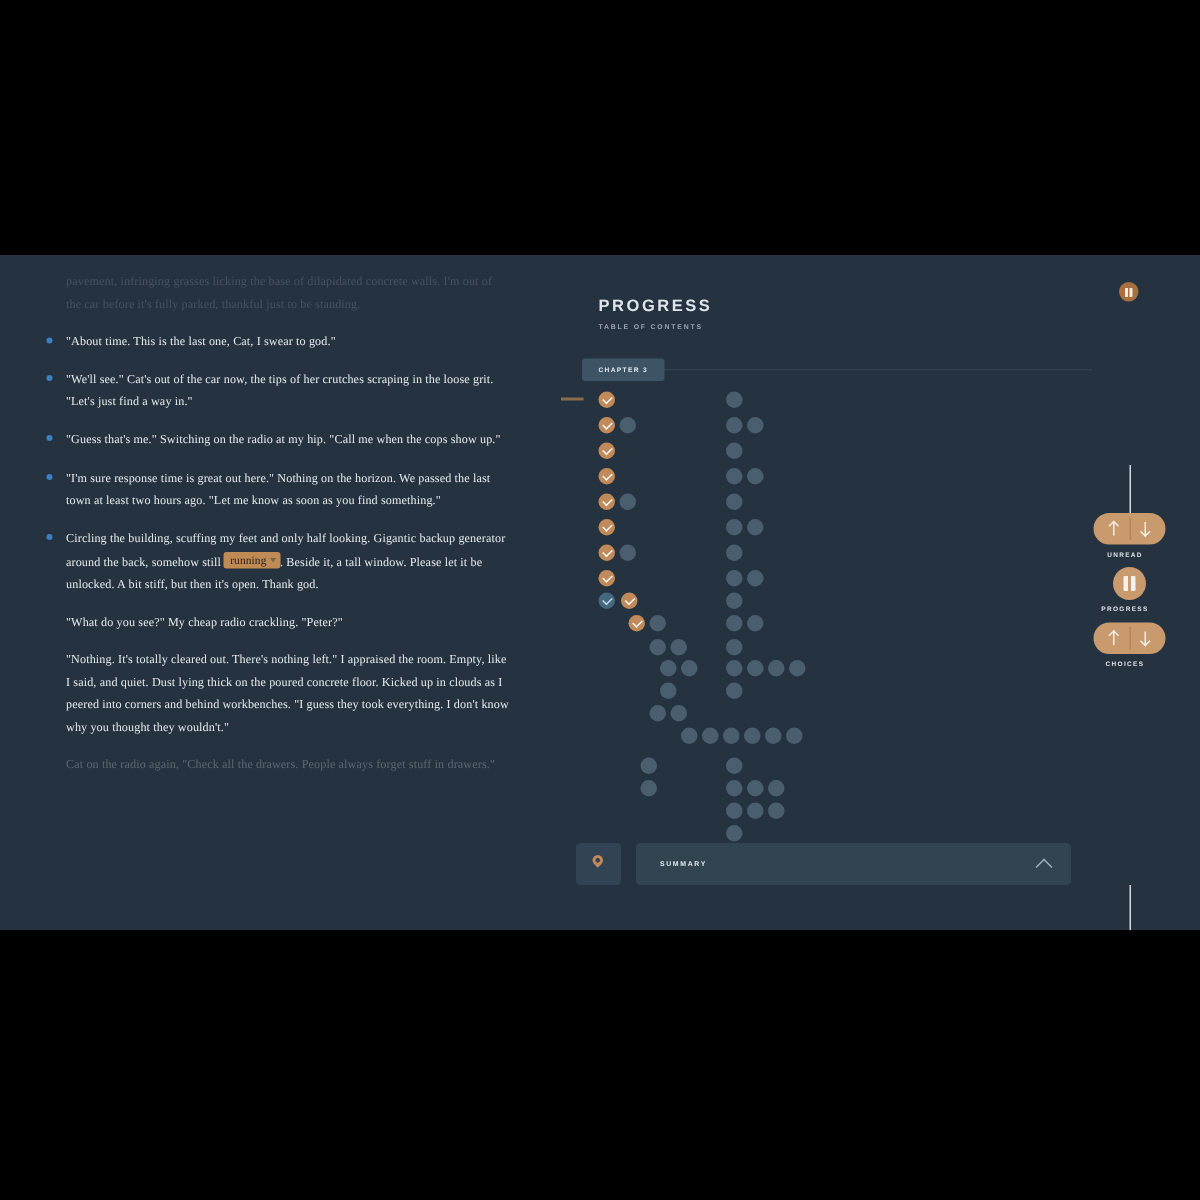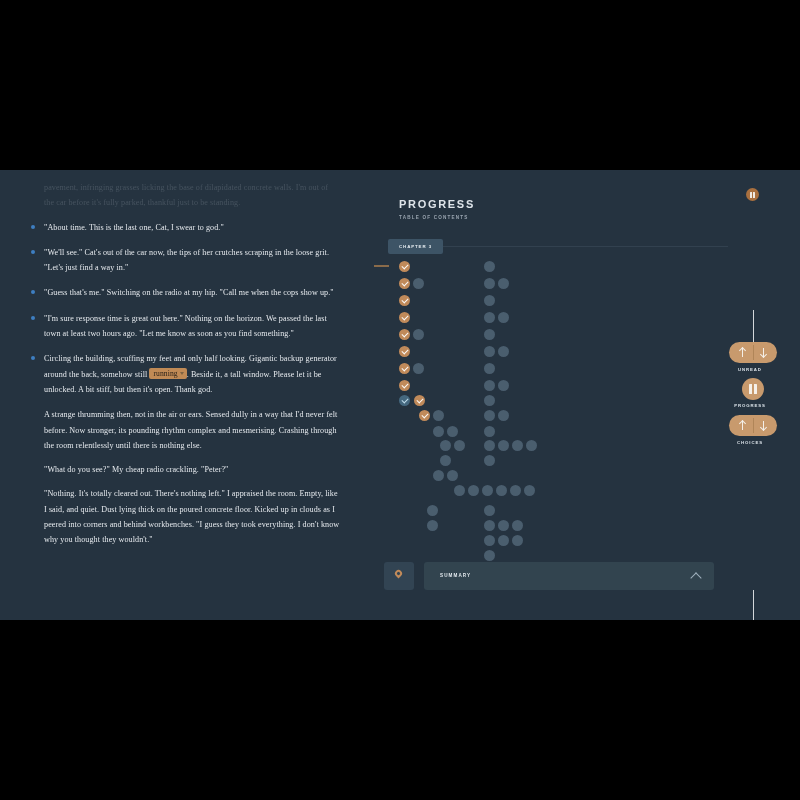--- a/index.html
+++ b/index.html
@@ -411,23 +411,23 @@
   <div class="viewport">
 
     <div class="reader">
       <div class="reader-inner" id="reader-inner">
           <div class="para faded-top"><span>pavement, infringing grasses licking the base of dilapidated concrete walls. I'm out of the car before it's fully parked, thankful just to be standing.</span></div>
           <div class="para dialogue"><span class="bullet"></span><span>"About time. This is the last one, Cat, I swear to god."</span></div>
           <div class="para dialogue"><span class="bullet"></span><span>"We'll see." Cat's out of the car now, the tips of her crutches scraping in the loose grit. "Let's just find a way in."</span></div>
           <div class="para dialogue"><span class="bullet"></span><span>"Guess that's me." Switching on the radio at my hip. "Call me when the cops show up."</span></div>
           <div class="para dialogue"><span class="bullet"></span><span>"I'm sure response time is great out here." Nothing on the horizon. We passed the last town at least two hours ago. "Let me know as soon as you find something."</span></div>
           <div class="para dialogue"><span class="bullet"></span><span>Circling the building, scuffing my feet and only half looking. Gigantic backup generator around the back, somehow still </span><span class="token-choice"><span>running</span><span class="token-caret"></span></span><span>. Beside it, a tall window. Please let it be unlocked. A bit stiff, but then it's open. Thank god.</span></div>
-          <div class="para"><span>A strange thrumming then, not in the air or ears. Sensed dully in a way that I'd never felt before. Now stronger, its pounding rhythm complex and mesmerising. Crashing through the room relentlessly until there is nothing else.</span></div>
           <div class="para"><span>"What do you see?" My cheap radio crackling. "Peter?"</span></div>
           <div class="para"><span>"Nothing. It's totally cleared out. There's nothing left." I appraised the room. Empty, like I said, and quiet. Dust lying thick on the poured concrete floor. Kicked up in clouds as I peered into corners and behind workbenches. "I guess they took everything. I don't know why you thought they wouldn't."</span></div>
+          <div class="para faded-bottom"><span>Cat on the radio again, "Check all the drawers. People always forget stuff in drawers."</span></div>
         </div>
     </div>
 
     <div class="panel">
 
       <div class="panel-title">PROGRESS</div>
       <div class="panel-subtitle">TABLE OF CONTENTS</div>
 
       <div class="toc-rule"></div>
       <div class="chapter-badge">CHAPTER 3</div>

